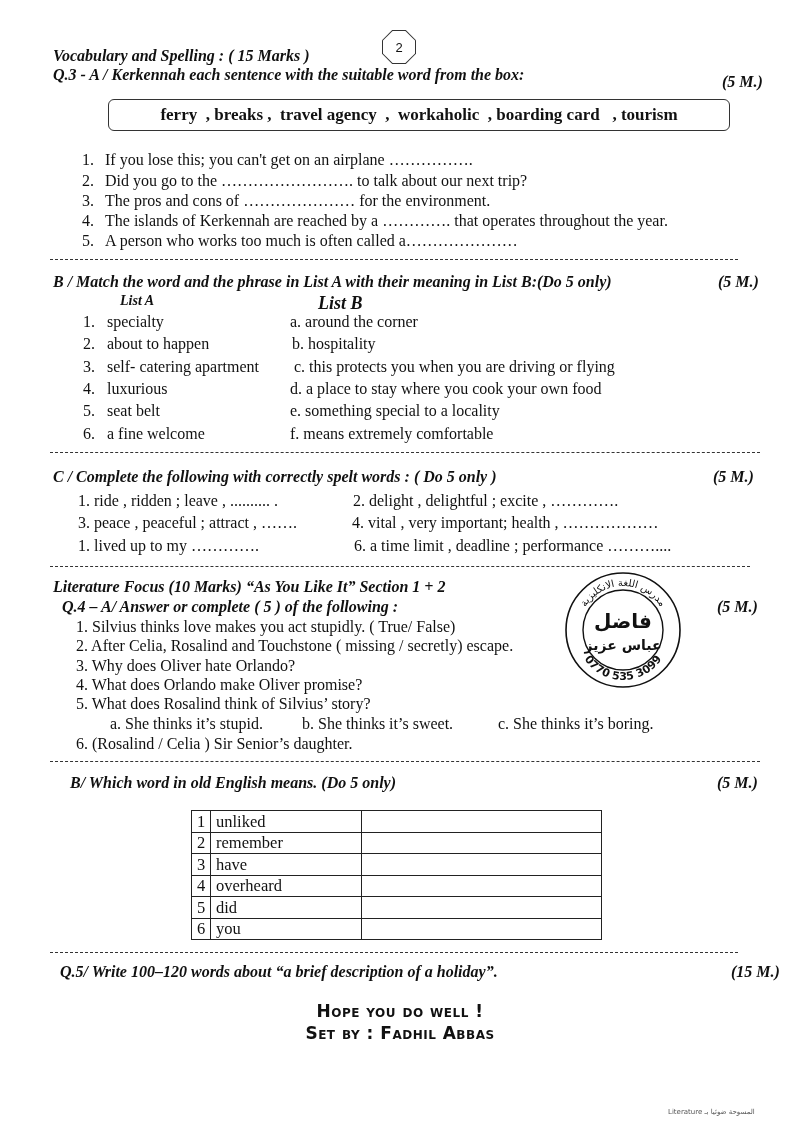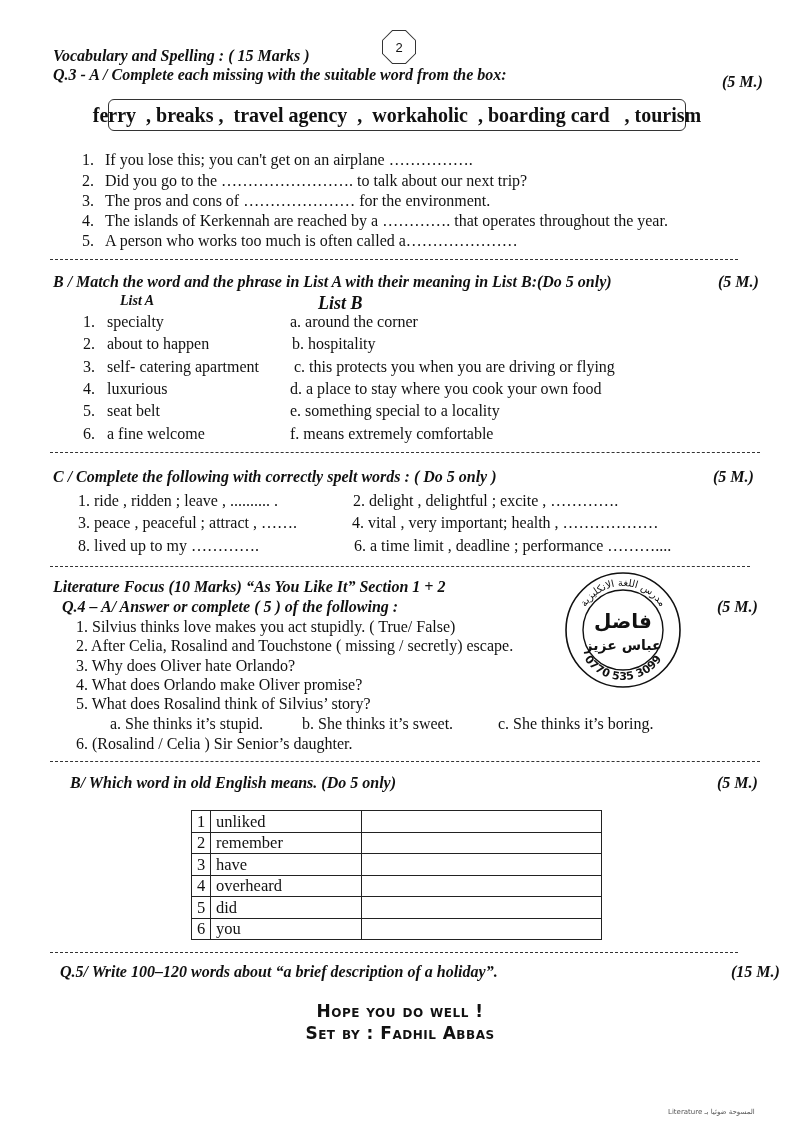--- a/index.html
+++ b/index.html
@@ -10,44 +10,44 @@
   .t { font-size: 16px; white-space: nowrap; }
   .marks { font-weight: bold; font-style: italic; font-size: 16px; white-space: nowrap; }
   .dash { position: absolute; height: 0; border-top: 1.5px dashed #333; }
   .page-num { position: absolute; left: 382px; top: 30px; width: 34px; height: 34px;
               clip-path: polygon(30% 0, 70% 0, 100% 30%, 100% 70%, 70% 100%, 30% 100%, 0 70%, 0 30%);
               background: #333; }
   .page-num-inner { position: absolute; left: 1px; top: 1px; right: 1px; bottom: 1px;
               clip-path: polygon(30% 0, 70% 0, 100% 30%, 100% 70%, 70% 100%, 30% 100%, 0 70%, 0 30%);
               background: #fff; display: flex; align-items: center; justify-content: center;
               font-family: "Liberation Sans", sans-serif; font-size: 13px; }
-  .wordbox { position: absolute; left: 108px; top: 99px; width: 578px; height: 32px;
+  .wordbox { position: absolute; left: 108px; top: 99px; width: 622px; height: 32px;
              border: 1.5px solid #333; border-radius: 6px; box-sizing: border-box;
              display: flex; align-items: center; justify-content: center;
-             font-weight: bold; font-size: 20px; white-space: pre; }
+             font-weight: bold; font-size: 17px; white-space: pre; }
   table.old { position: absolute; left: 191px; top: 810px; border-collapse: collapse; width: 411px; }
   table.old td { border: 1.5px solid #222; font-size: 16.5px; height: 20.5px; padding: 0 5px; line-height: 19px; }
   table.old td.n { width: 12px; text-align: center; padding: 0 3px; }
   table.old td.w { width: 140px; }
   .footer { position: absolute; left: 0; width: 800px; text-align: center;
             font-family: "DejaVu Sans", sans-serif; font-weight: bold; font-size: 17px;
             font-variant: small-caps; letter-spacing: 0.5px; }
   .stamp { position: absolute; left: 563px; top: 570px; width: 120px; height: 120px; }
   .camscanner { position: absolute; left: 668px; top: 1108px; font-family: "DejaVu Sans", sans-serif;
                 font-size: 7px; color: #555; white-space: nowrap; }
 </style>
 </head>
 <body>
 
 <div class="page-num">
   <div class="page-num-inner">2</div>
 </div>
 
 <div class="abs h-bi" style="left:53px; top:47px;">Vocabulary and Spelling : ( 15 Marks )</div>
-<div class="abs h-bi" style="left:53px; top:66px;">Q.3 - A / Complete each missing with the suitable word from the box:</div>
+<div class="abs h-bi" style="left:53px; top:66px;">Q.3 - A / Kerkennah each sentence with the suitable word from the box:</div>
 <div class="abs marks" style="left:722px; top:73px;">(5 M.)</div>
 
 <div class="wordbox">ferry  , breaks ,  travel agency  ,  workaholic  , boarding card   , tourism</div>
 
 <div>
   <div class="abs t" style="left:82px; top:151px;">1.</div>
   <div class="abs t" style="left:105px; top:151px;">If you lose this; you can't get on an airplane …………….</div>
   <div class="abs t" style="left:82px; top:172px;">2.</div>
   <div class="abs t" style="left:105px; top:172px;">Did you go to the ……………………. to talk about our next trip?</div>
   <div class="abs t" style="left:82px; top:192px;">3.</div>
@@ -91,21 +91,21 @@
 
 <div class="dash" style="left:50px; top:452px; width:710px;"></div>
 
 <div class="abs h-bi" style="left:53px; top:468px;">C / Complete the following with correctly spelt words : ( Do 5 only )</div>
 <div class="abs marks" style="left:713px; top:468px;">(5 M.)</div>
 <div>
   <div class="abs t" style="left:78px; top:492px;">1. ride , ridden ; leave , .......... .</div>
   <div class="abs t" style="left:353px; top:492px;">2. delight , delightful ; excite , ………….</div>
   <div class="abs t" style="left:78px; top:514px;">3. peace , peaceful ; attract , …….</div>
   <div class="abs t" style="left:352px; top:514px;">4. vital , very important; health ,  ………………</div>
-  <div class="abs t" style="left:78px; top:537px;">8. lived up to my ………….</div>
+  <div class="abs t" style="left:78px; top:537px;">1. lived up to my ………….</div>
   <div class="abs t" style="left:354px; top:537px;">6. a time limit , deadline ; performance ………....</div>
 </div>
 
 <div class="dash" style="left:50px; top:566px; width:700px;"></div>
 
 <div class="abs h-bi" style="left:53px; top:578px;">Literature Focus (10 Marks) “As You Like It” Section 1 + 2</div>
 <div class="abs h-bi" style="left:62px; top:598px;">Q.4 – A/ Answer or complete ( 5 ) of the following :</div>
 <div class="abs marks" style="left:717px; top:598px;">(5 M.)</div>
 
 <div>

